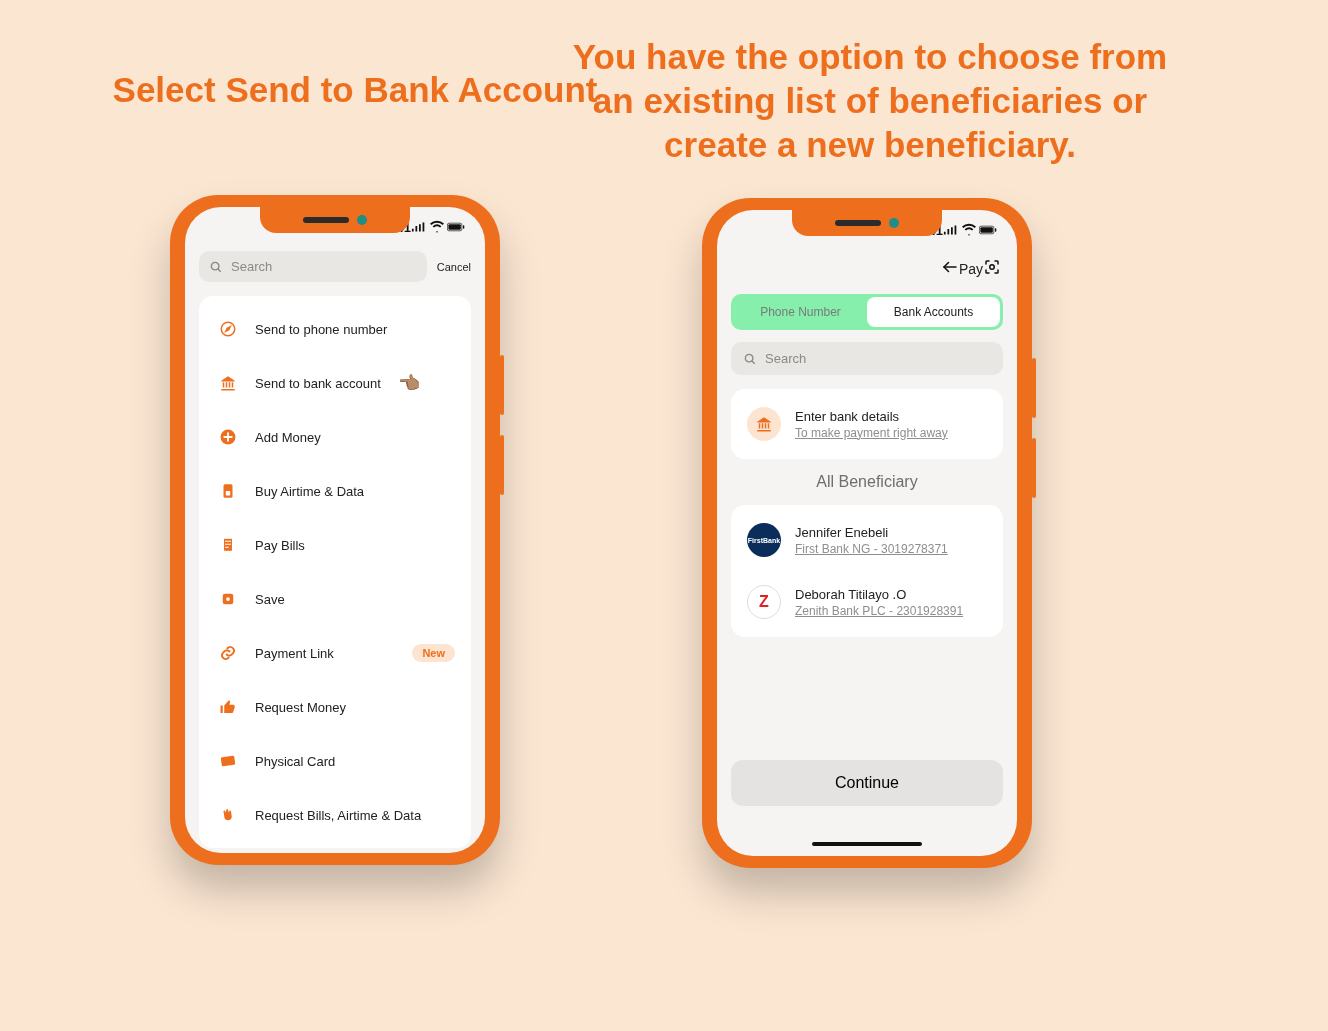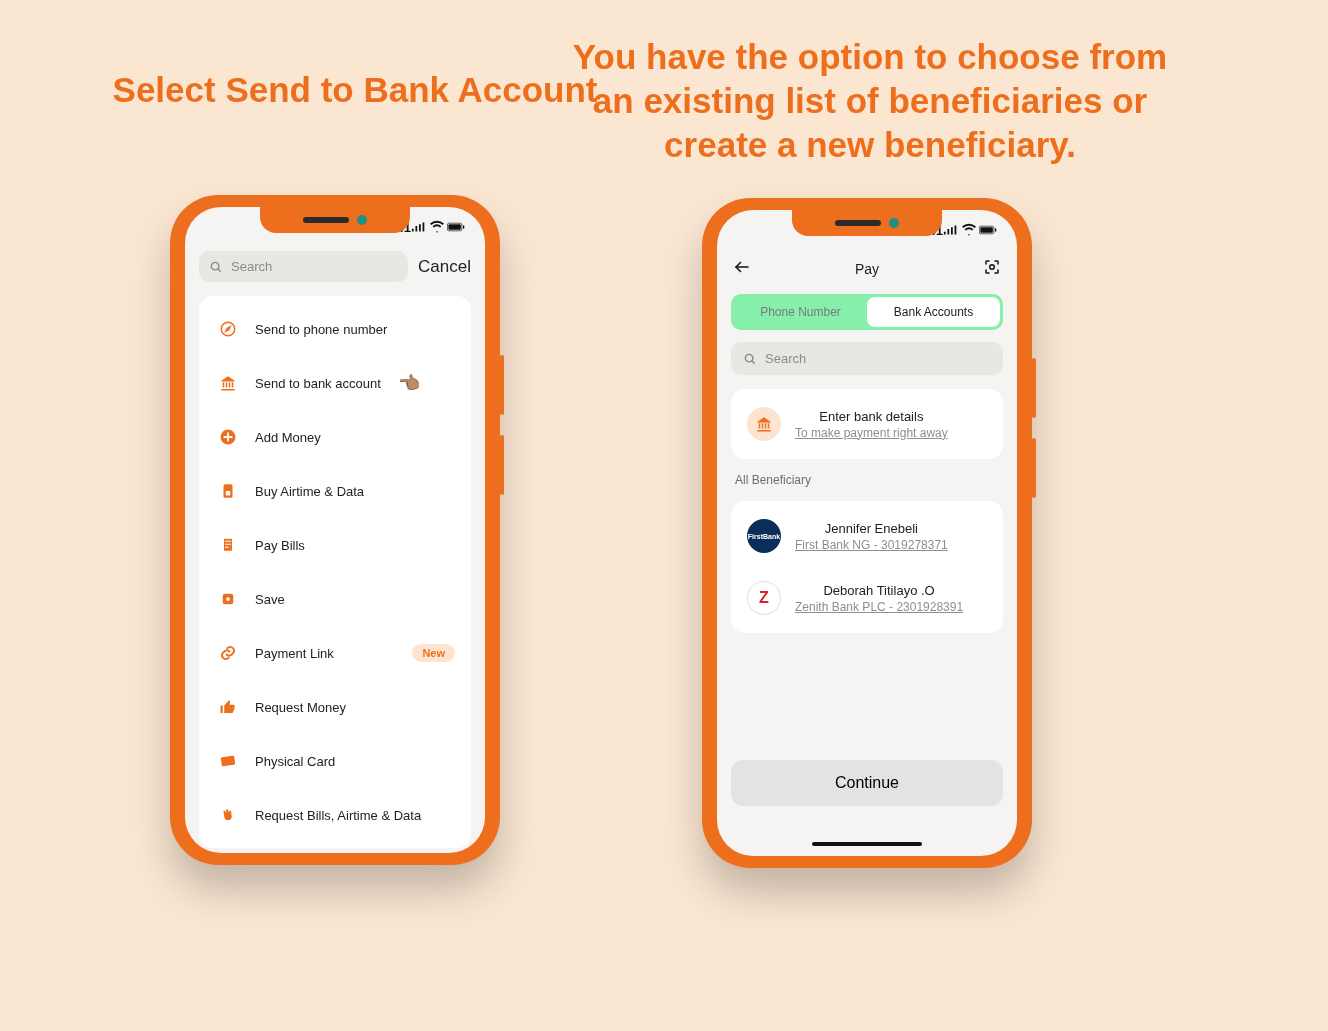--- a/index.html
+++ b/index.html
@@ -83,21 +83,21 @@
   
   .searchrow{
     display:flex; align-items:center; gap:10px;
     padding:0 14px; margin-top:4px;
   }
   .searchbox{
     flex:1; background:#e9e7e4; border-radius:10px;
     display:flex; align-items:center; gap:8px;
     padding:8px 10px; color:#8a8a8a; font-size:13px;
   }
-  .cancel{ font-size:17px; color:#222;}
+  .cancel{ font-size:11px; color:#222;}
   .menu-card{
     background:#fff; margin:14px; border-radius:14px;
     padding:6px 0;
   }
   .menu-item{
     display:flex; align-items:center; gap:14px;
     padding:14px 16px;
   }
   .menu-ic{
     width:26px; height:26px; border-radius:50%;
@@ -106,23 +106,22 @@
   }
   .menu-label{ font-size:13px; color:#222;}
   .pointer{ font-size:18px; margin-left:4px;}
   .badge-new{
     margin-left:auto; background:#fde4d1; color:#ed6f1e;
     font-size:11px; padding:3px 10px; border-radius:10px; font-weight:700;
   }
 
   
   .nav2{
-    display:flex; align-items:center; justify-content:space-between;
+    display:flex; align-items:center; justify-content:flex-end;
     padding:8px 16px 4px;
-    gap:13px;
   }
   .nav2 .title{ font-size:14px; color:#222; font-weight:500;}
   .segmented{
     margin:10px 14px 0; background:#86efac; border-radius:10px;
     display:flex; padding:3px;
   }
   .seg{
     flex:1; text-align:center; font-size:12px; padding:8px 0;
     color:#7a7a7a; border-radius:8px;
   }
@@ -136,23 +135,23 @@
     background:#fff; margin:14px; border-radius:14px; padding:4px 0;
   }
   .row{
     display:flex; align-items:center; gap:14px; padding:14px 16px;
   }
   .row .av{
     width:34px; height:34px; border-radius:50%;
     display:flex; align-items:center; justify-content:center;
     font-size:9px; color:#fff; font-weight:600;
   }
-  .row .texts .t1{ font-size:13px; color:#222;text-align:center;}
+  .row .texts .t1{ font-size:13px; color:#222;}
   .row .texts .t2{ font-size:12px; color:#8e8e8e; margin-top:2px;text-decoration:underline;}
-  .section-label{ font-size:12px; color:#6e6e6e; margin:2px 18px;}
+  .section-label{ font-size:16px; color:#6e6e6e; margin:2px 18px;text-align:center;}
   .continue{
     position:absolute; left:14px; right:14px; bottom:50px;
     background:#e4e3e1; color:#000000; text-align:center;
     padding:14px 8px; border-radius:12px; font-size:16px;
   }
   .home-ind{
     position:absolute; bottom:10px; left:50%; transform:translateX(-50%);
     width:110px; height:4px; background:#111; border-radius:3px;
   }
 

